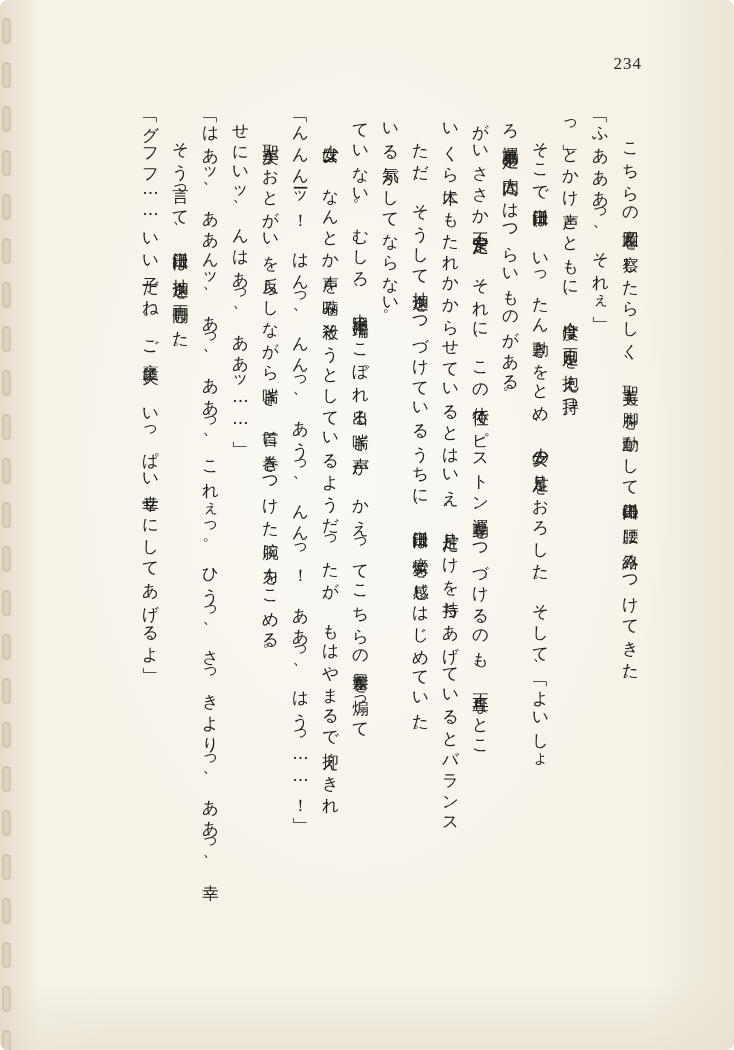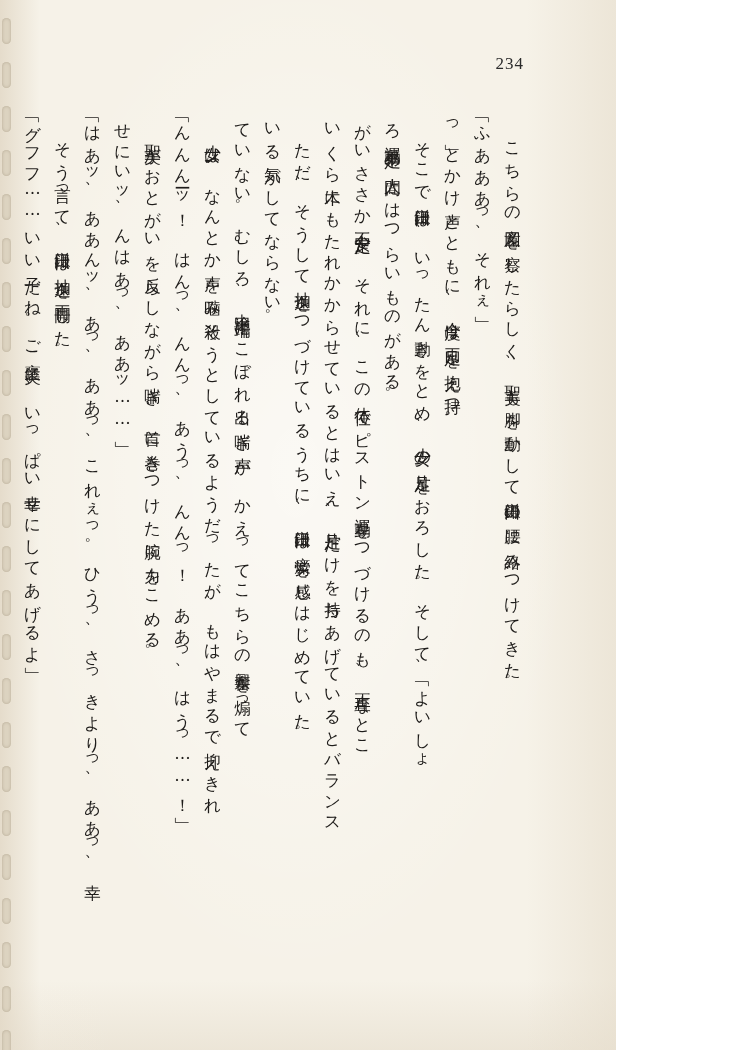--- a/index.html
+++ b/index.html
@@ -9,24 +9,25 @@
   }
   body {
     width: 734px;
     height: 1050px;
     overflow: hidden;
     font-family: "Liberation Serif", serif;
   }
 
   #page {
     position: relative;
-    width: 616px;
+    width: 734px;
     height: 1050px;
     background: #f6f2e8;
     overflow: hidden;
+    border-radius: 8px;
   }
 
   
   #paper-texture {
     position: absolute;
     inset: 0;
     background:
       radial-gradient(ellipse at 48% 45%, rgba(255,255,255,0.55) 0%, rgba(255,255,255,0.0) 62%),
       linear-gradient(90deg, rgba(226,216,198,0.85) 0px, rgba(246,242,232,0.1) 40px, rgba(246,242,232,0) 120px),
       linear-gradient(270deg, rgba(230,221,204,0.6) 0px, rgba(246,242,232,0) 90px),

